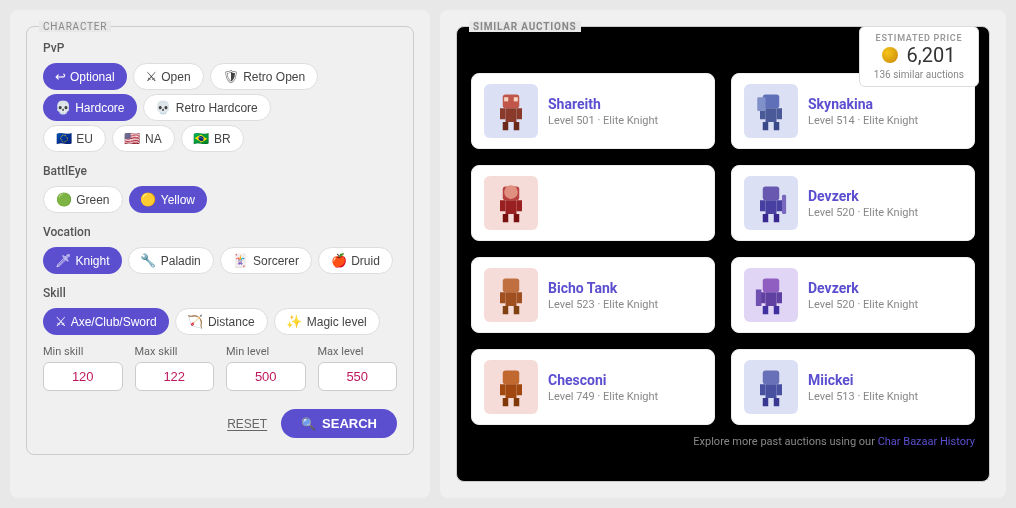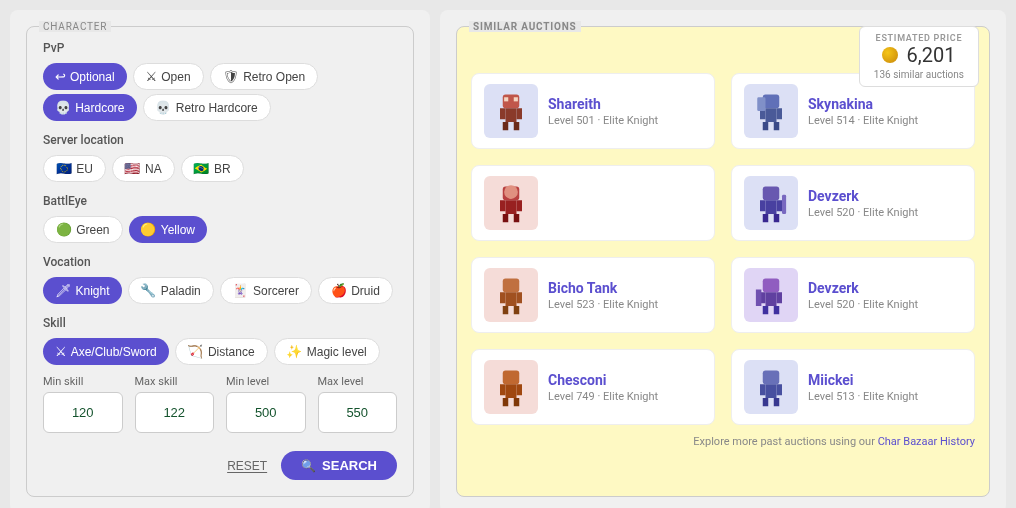--- a/index.html
+++ b/index.html
@@ -94,26 +94,26 @@
     .field-group {
       display: flex;
       flex-direction: column;
       gap: 4px;
     }
     .field-label {
       font-size: 11px;
       color: #666;
     }
     .field-input {
-      padding: 12px 8px;
+      padding: 6px 8px;
       border: 1px solid #ccc;
       border-radius: 6px;
       font-size: 13px;
       background: #fff;
-      color: #14532d;
+      color: #be185d;
       width: 100%;
       text-align: center;
     }
 
     .action-row {
       display: flex;
       justify-content: flex-end;
       align-items: center;
       gap: 14px;
       margin-top: 18px;
@@ -159,21 +159,21 @@
       top: -6px;
       left: 12px;
       background: #e8e8e8;
       padding: 0 4px;
     }
     .right-panel-inner {
       border: 1px solid #ccc;
       border-radius: 8px;
       padding: 14px;
       position: relative;
-      background: #fef9c3;
+      background: #000000;
       height: 100%;
     }
 
     .price-box {
       position: absolute;
       top: -1px;
       right: 10px;
       background: #fff;
       border: 1px solid #ddd;
       border-radius: 6px;
@@ -298,21 +298,20 @@
       <button class="chip active-purple">
         <span class="chip-icon">💀</span>
         <span>Hardcore</span>
       </button>
       <button class="chip active-white">
         <span class="chip-icon">💀</span>
         <span>Retro Hardcore</span>
       </button>
     </div>
 
-    <div class="group-title">Server location</div>
     <div class="btn-row">
       <button class="chip active-white">
         <span class="chip-icon">🇪🇺</span>
         <span>EU</span>
       </button>
       <button class="chip active-white">
         <span class="chip-icon">🇺🇸</span>
         <span>NA</span>
       </button>
       <button class="chip active-white">

